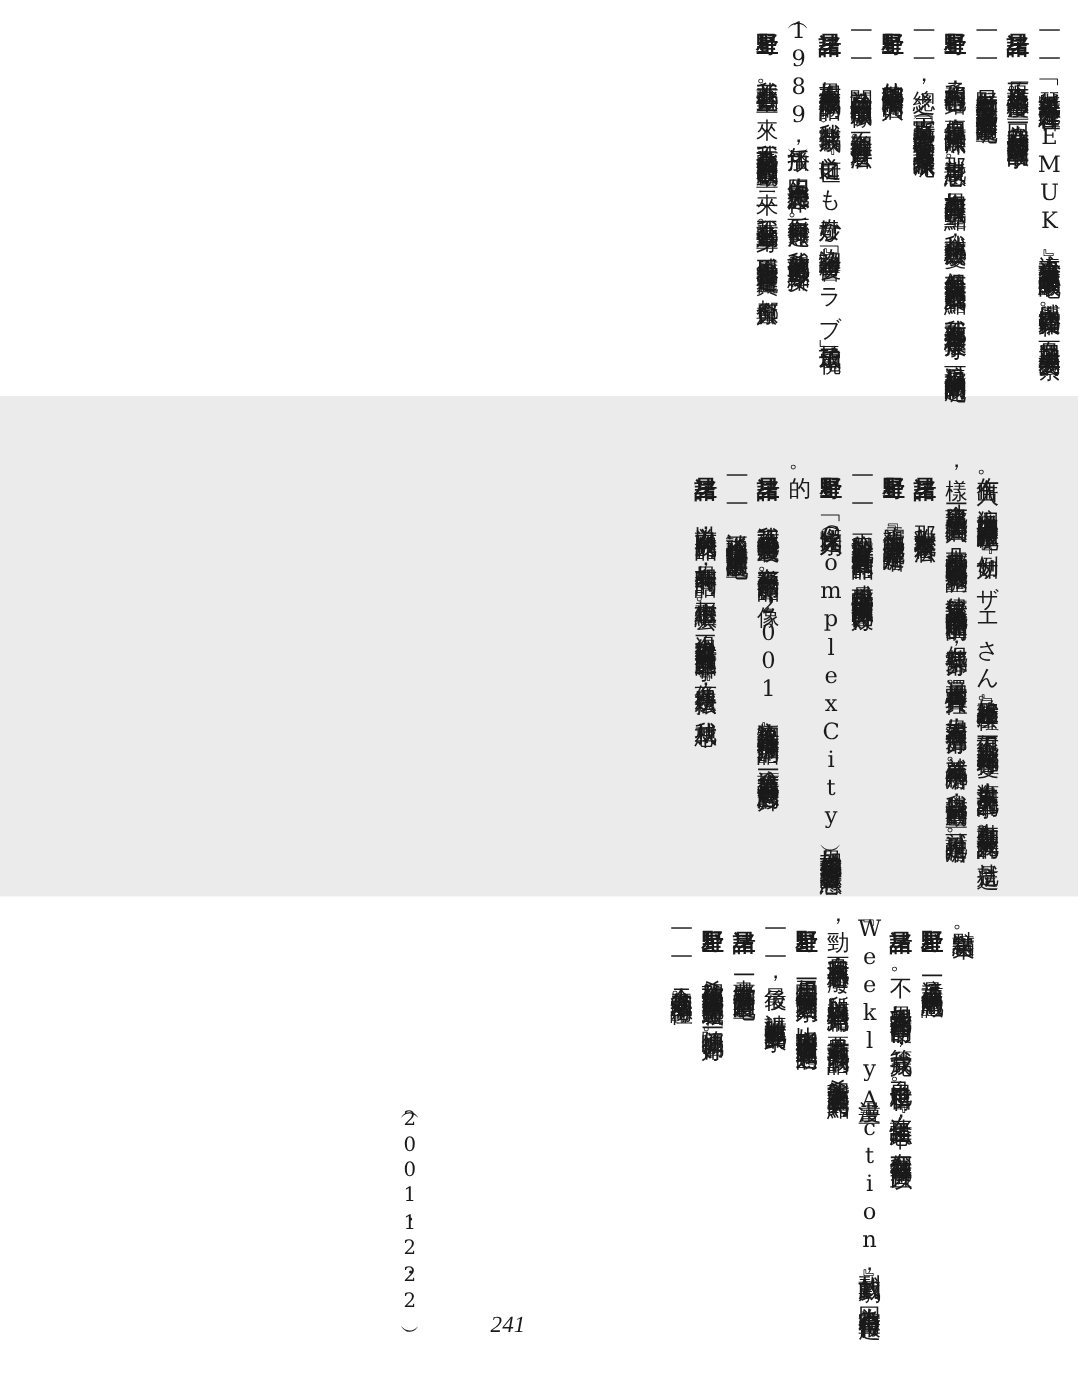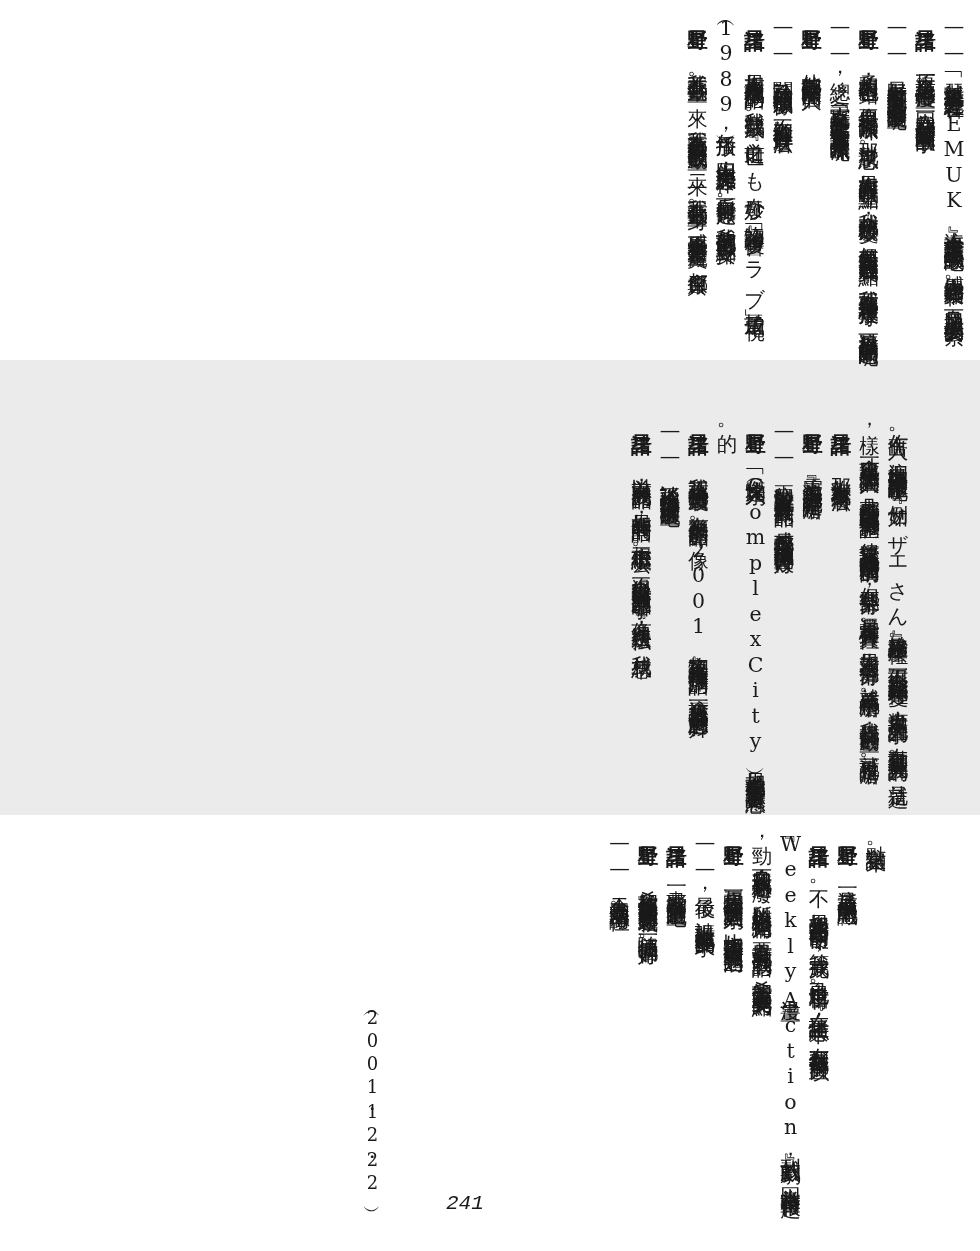--- a/index.html
+++ b/index.html
@@ -8,21 +8,21 @@
   .band { position:absolute; left:0; width:980px; top:360px; height:455px; background:#ebebeb; }
   .tier { position:absolute; writing-mode:vertical-rl; text-orientation:upright;
           font-size:20.5px; line-height:28.5px; letter-spacing:1.5px; }
   .tier1 { right:12px; top:14px; height:340px; }
   .tier2 { right:68px; top:418px; height:375px; }
   .tier3 { right:90px; top:830px; height:360px; }
   .p { display:block; margin:0; }
   .spk { font-family:"DejaVu Sans", "Liberation Sans", sans-serif; font-weight:bold; margin-bottom:22px; letter-spacing:0; }
   .date { position:absolute; writing-mode:vertical-rl; text-orientation:upright; left:360px; top:1005px;
           font-size:18px; letter-spacing:2px; }
-  .pagenum { position:absolute; left:446px; top:1192px; font-family:Liberation Mono, monospace; font-style:italic; font-size:21px; }
+  .pagenum { position:absolute; left:446px; top:1192px; font-family:Liberation Serif, serif; font-style:italic; font-size:21px; }
 </style>
 </head>
 <body>
 
 <div class="band"></div>
 
 <div class="tier tier1">
     <div class="p">——「栞與紙魚子」可能是曾經在『NEMUK』這本少女漫畫雜誌上連載的緣故吧，感覺內容比較柔和。而且還加入了搞笑的要素。</div>
     <div class="p"><span class="spk">諸星</span><span>　原本應該是一部恐怖漫畫。因為我一開始是打算畫斷頭的故事。</span></div>
     <div class="p">——星野老師有沒有計劃要畫一些內容柔和的漫畫呢？</div>

